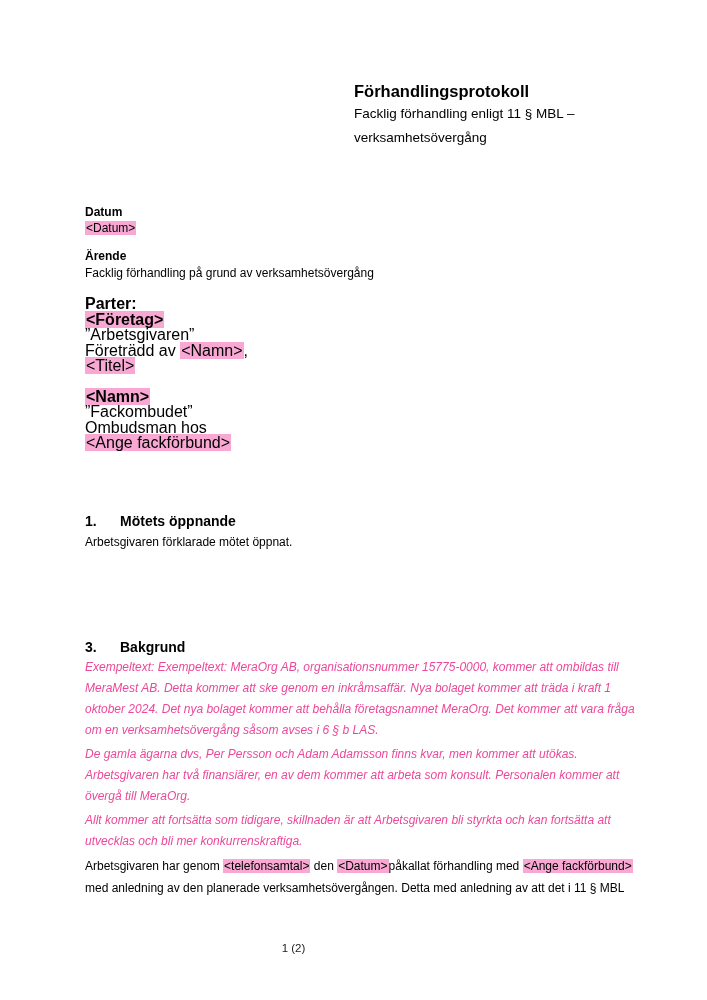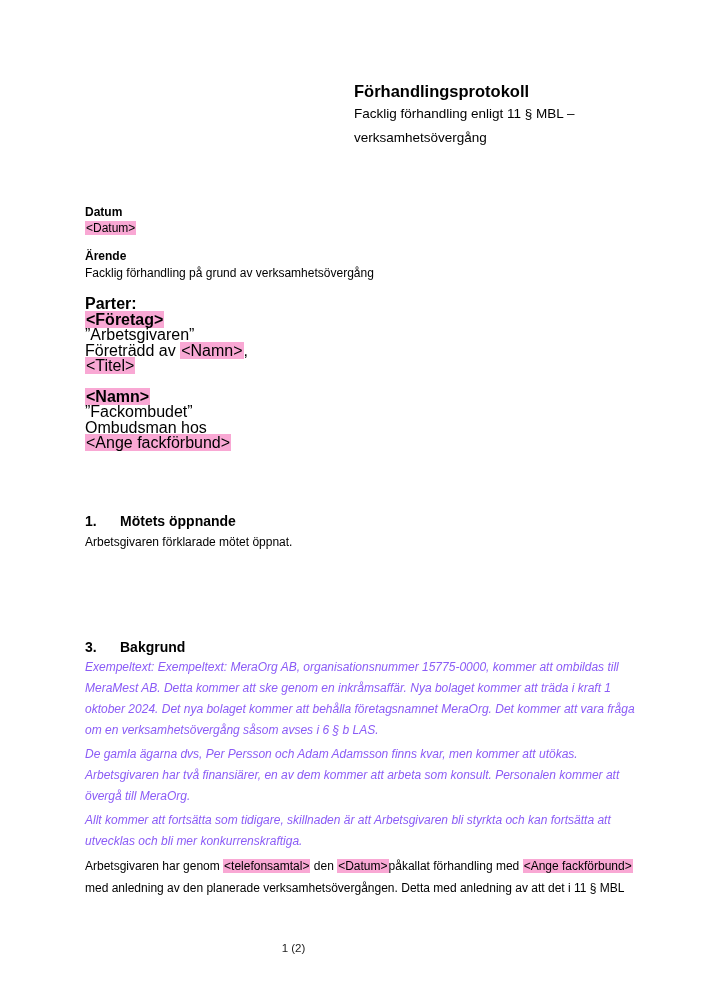--- a/index.html
+++ b/index.html
@@ -22,21 +22,21 @@
 
   .parter-block div { font-size:16px; line-height:15.5px; }
   .gap-above { margin-top:15px; }
 
   .sec-heading { font-size:14px; font-weight:bold; line-height:18px; }
   .sec-num { display:inline-block; width:35px; }
   .sec-body { font-size:12px; line-height:15.5px; margin-top:5px; }
 
   .para-wrap { width:562px; }
   .para { font-size:12px; line-height:21px; margin:0 0 3px 0; }
-  .gray { color:#8b5cf6; font-style:italic; }
+  .gray { color:#ec4899; font-style:italic; }
 
   .footer { position:absolute; left:0; top:942px; width:587px; text-align:center;
             font-size:11.5px; color:#222; }
 </style>
 </head>
 <body>
 
 <div class="page">
 
   <div class="title-block">

